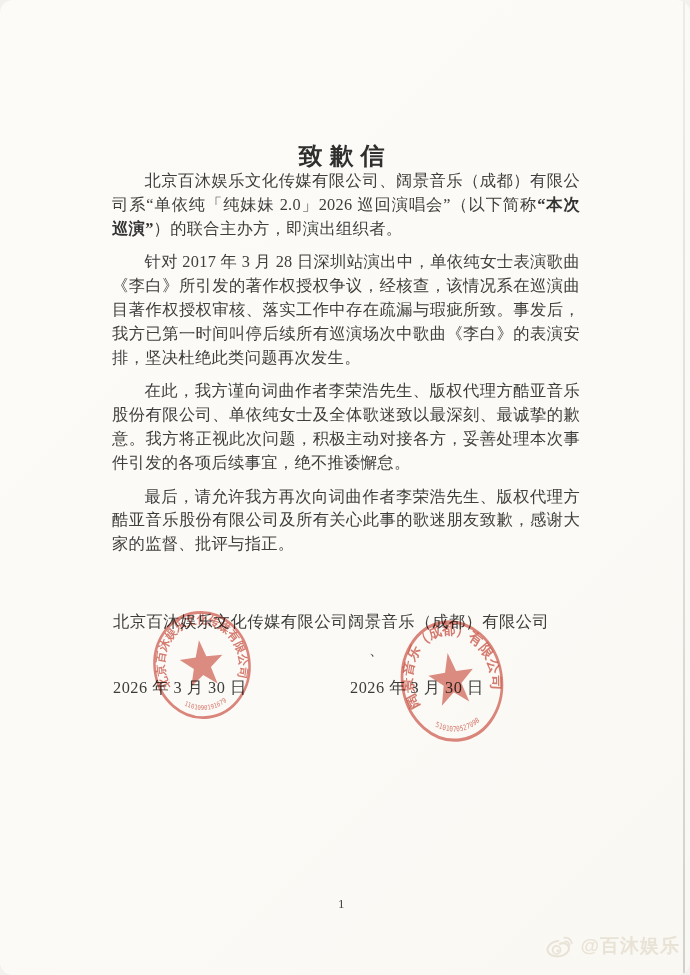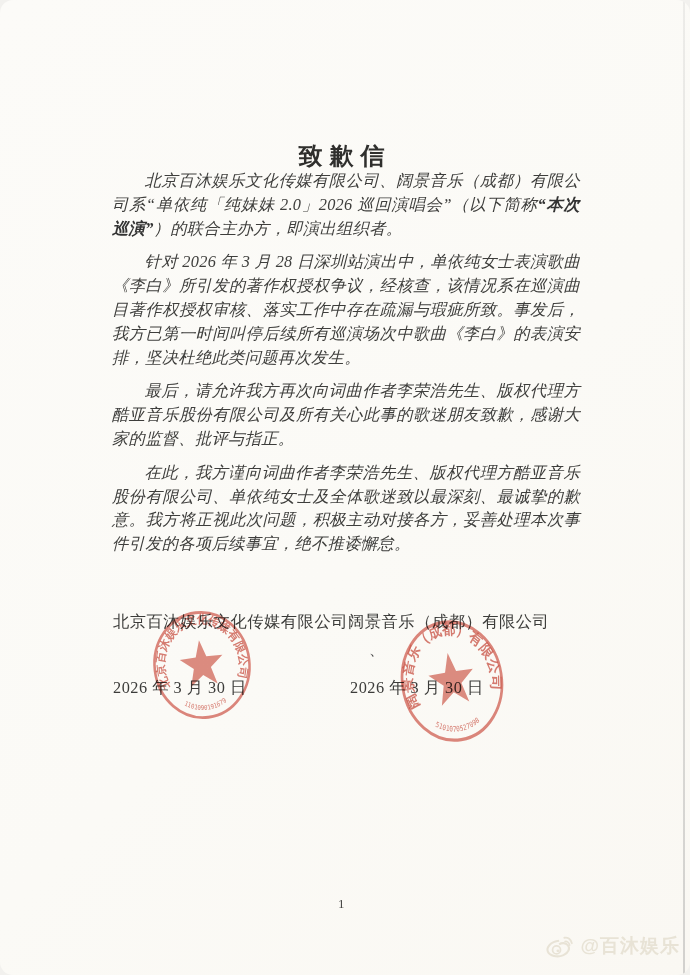--- a/index.html
+++ b/index.html
@@ -25,21 +25,20 @@
   }
   .doc-body{
     position:absolute;left:112px;top:169px;width:468px;
   }
   .doc-body p{
     margin:0 0 10px 0;
     font-size:16.3px;line-height:23.8px;
     text-align:justify;
     text-indent:2em;
     letter-spacing:.3px;
-    font-style:italic;
   }
   .doc-body b{font-weight:700;color:#333;}
   .sig{position:absolute;font-size:16.3px;letter-spacing:.5px;color:#3c3c3a;z-index:2;}
   .sig-company-left{left:113px;top:611px;}
   .sig-company-right{left:348px;top:611px;}
   .sig-date-left{left:113px;top:677px;}
   .sig-date-right{left:350px;top:677px;}
   .stray-mark{position:absolute;left:369px;top:641px;font-size:15px;color:#4c4c4c;z-index:2;}
   .stamp{
     position:absolute;z-index:3;
@@ -72,23 +71,23 @@
 <body>
 
 <div class="page">
 
   <div class="paper-edge"></div>
 
   <h1 class="doc-title">致歉信</h1>
 
   <div class="doc-body">
     <p><span>北京百沐娱乐文化传媒有限公司、阔景音乐（成都）有限公司系“单依纯「纯妹妹 2.0」2026 巡回演唱会”（以下简称</span><b>“本次巡演”</b><span>）的联合主办方，即演出组织者。</span></p>
-    <p>针对 2026 年 3 月 28 日深圳站演出中，单依纯女士表演歌曲《李白》所引发的著作权授权争议，经核查，该情况系在巡演曲目著作权授权审核、落实工作中存在疏漏与瑕疵所致。事发后，我方已第一时间叫停后续所有巡演场次中歌曲《李白》的表演安排，坚决杜绝此类问题再次发生。</p>
+    <p>针对 2017 年 3 月 28 日深圳站演出中，单依纯女士表演歌曲《李白》所引发的著作权授权争议，经核查，该情况系在巡演曲目著作权授权审核、落实工作中存在疏漏与瑕疵所致。事发后，我方已第一时间叫停后续所有巡演场次中歌曲《李白》的表演安排，坚决杜绝此类问题再次发生。</p>
+    <p>在此，我方谨向词曲作者李荣浩先生、版权代理方酷亚音乐股份有限公司、单依纯女士及全体歌迷致以最深刻、最诚挚的歉意。我方将正视此次问题，积极主动对接各方，妥善处理本次事件引发的各项后续事宜，绝不推诿懈怠。</p>
     <p>最后，请允许我方再次向词曲作者李荣浩先生、版权代理方酷亚音乐股份有限公司及所有关心此事的歌迷朋友致歉，感谢大家的监督、批评与指正。</p>
-    <p>在此，我方谨向词曲作者李荣浩先生、版权代理方酷亚音乐股份有限公司、单依纯女士及全体歌迷致以最深刻、最诚挚的歉意。我方将正视此次问题，积极主动对接各方，妥善处理本次事件引发的各项后续事宜，绝不推诿懈怠。</p>
   </div>
 
   <div class="sig sig-company-left">北京百沐娱乐文化传媒有限公司</div>
   <div class="sig sig-company-right">阔景音乐（成都）有限公司</div>
   <div class="stray-mark">、</div>
   <div class="sig sig-date-left">2026 年 3 月 30 日</div>
   <div class="sig sig-date-right">2026 年 3 月 30 日</div>
 
   <svg class="stamp stamp-left" viewBox="0 0 170 170" preserveAspectRatio="none" aria-hidden="true">
     <circle class="seal-ring" cx="85" cy="85" r="63"></circle>

